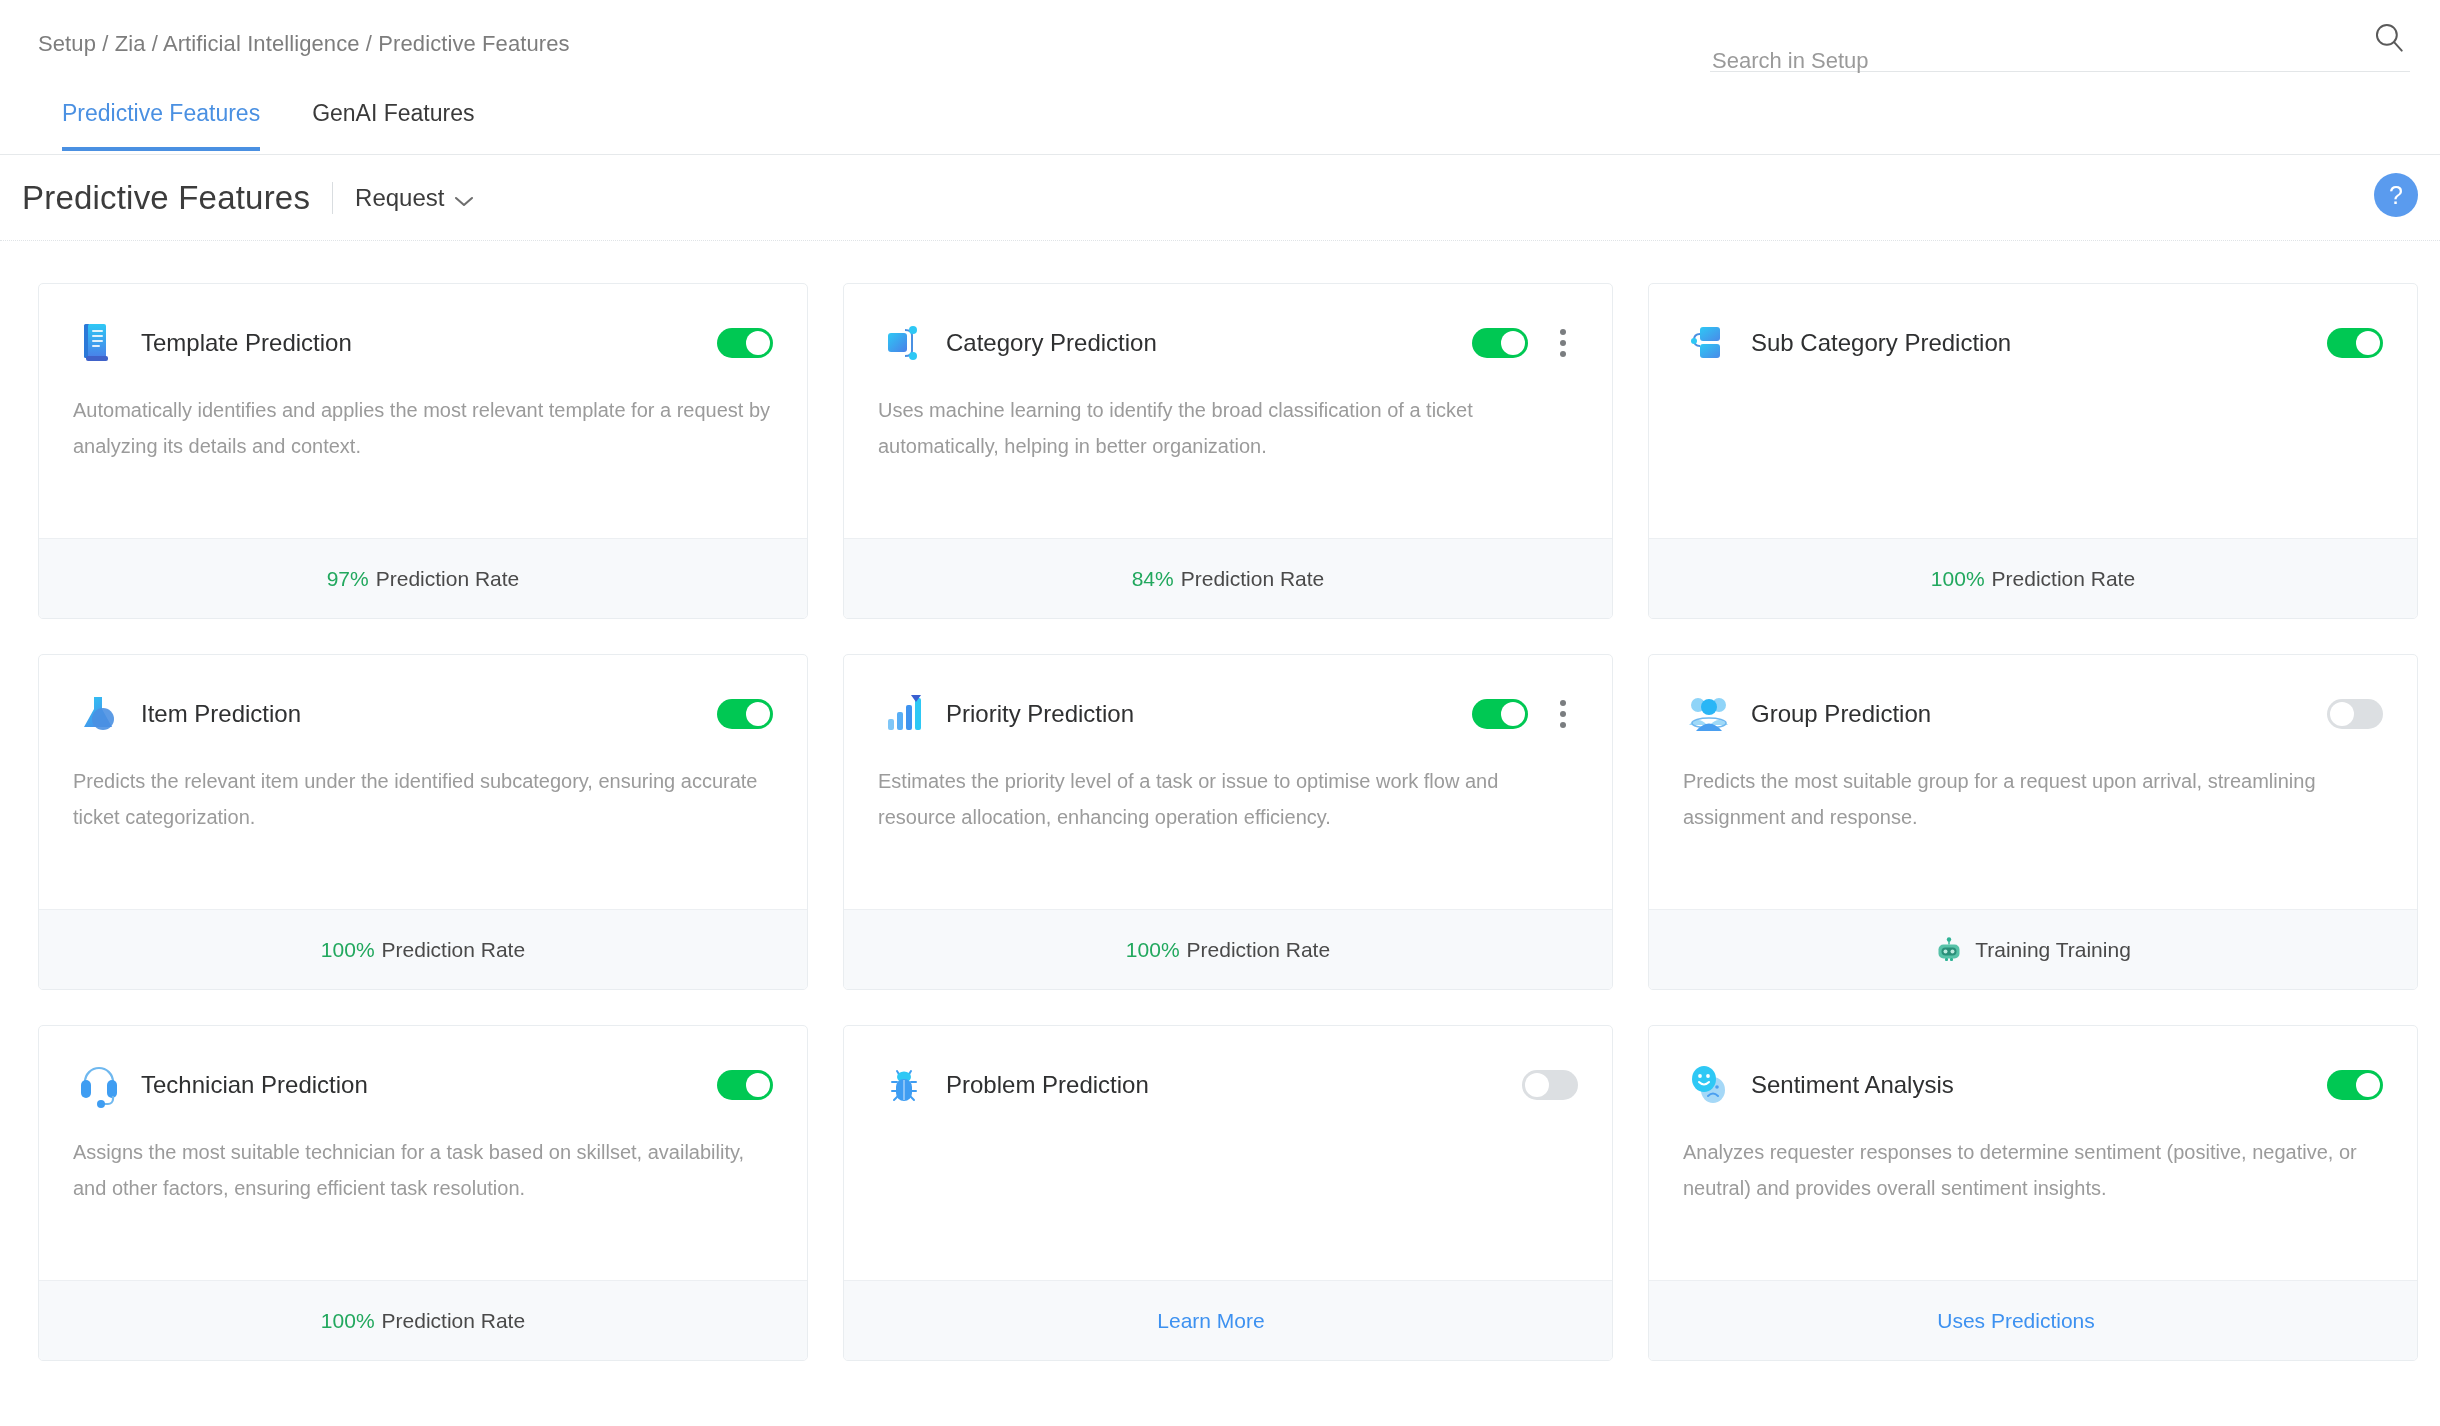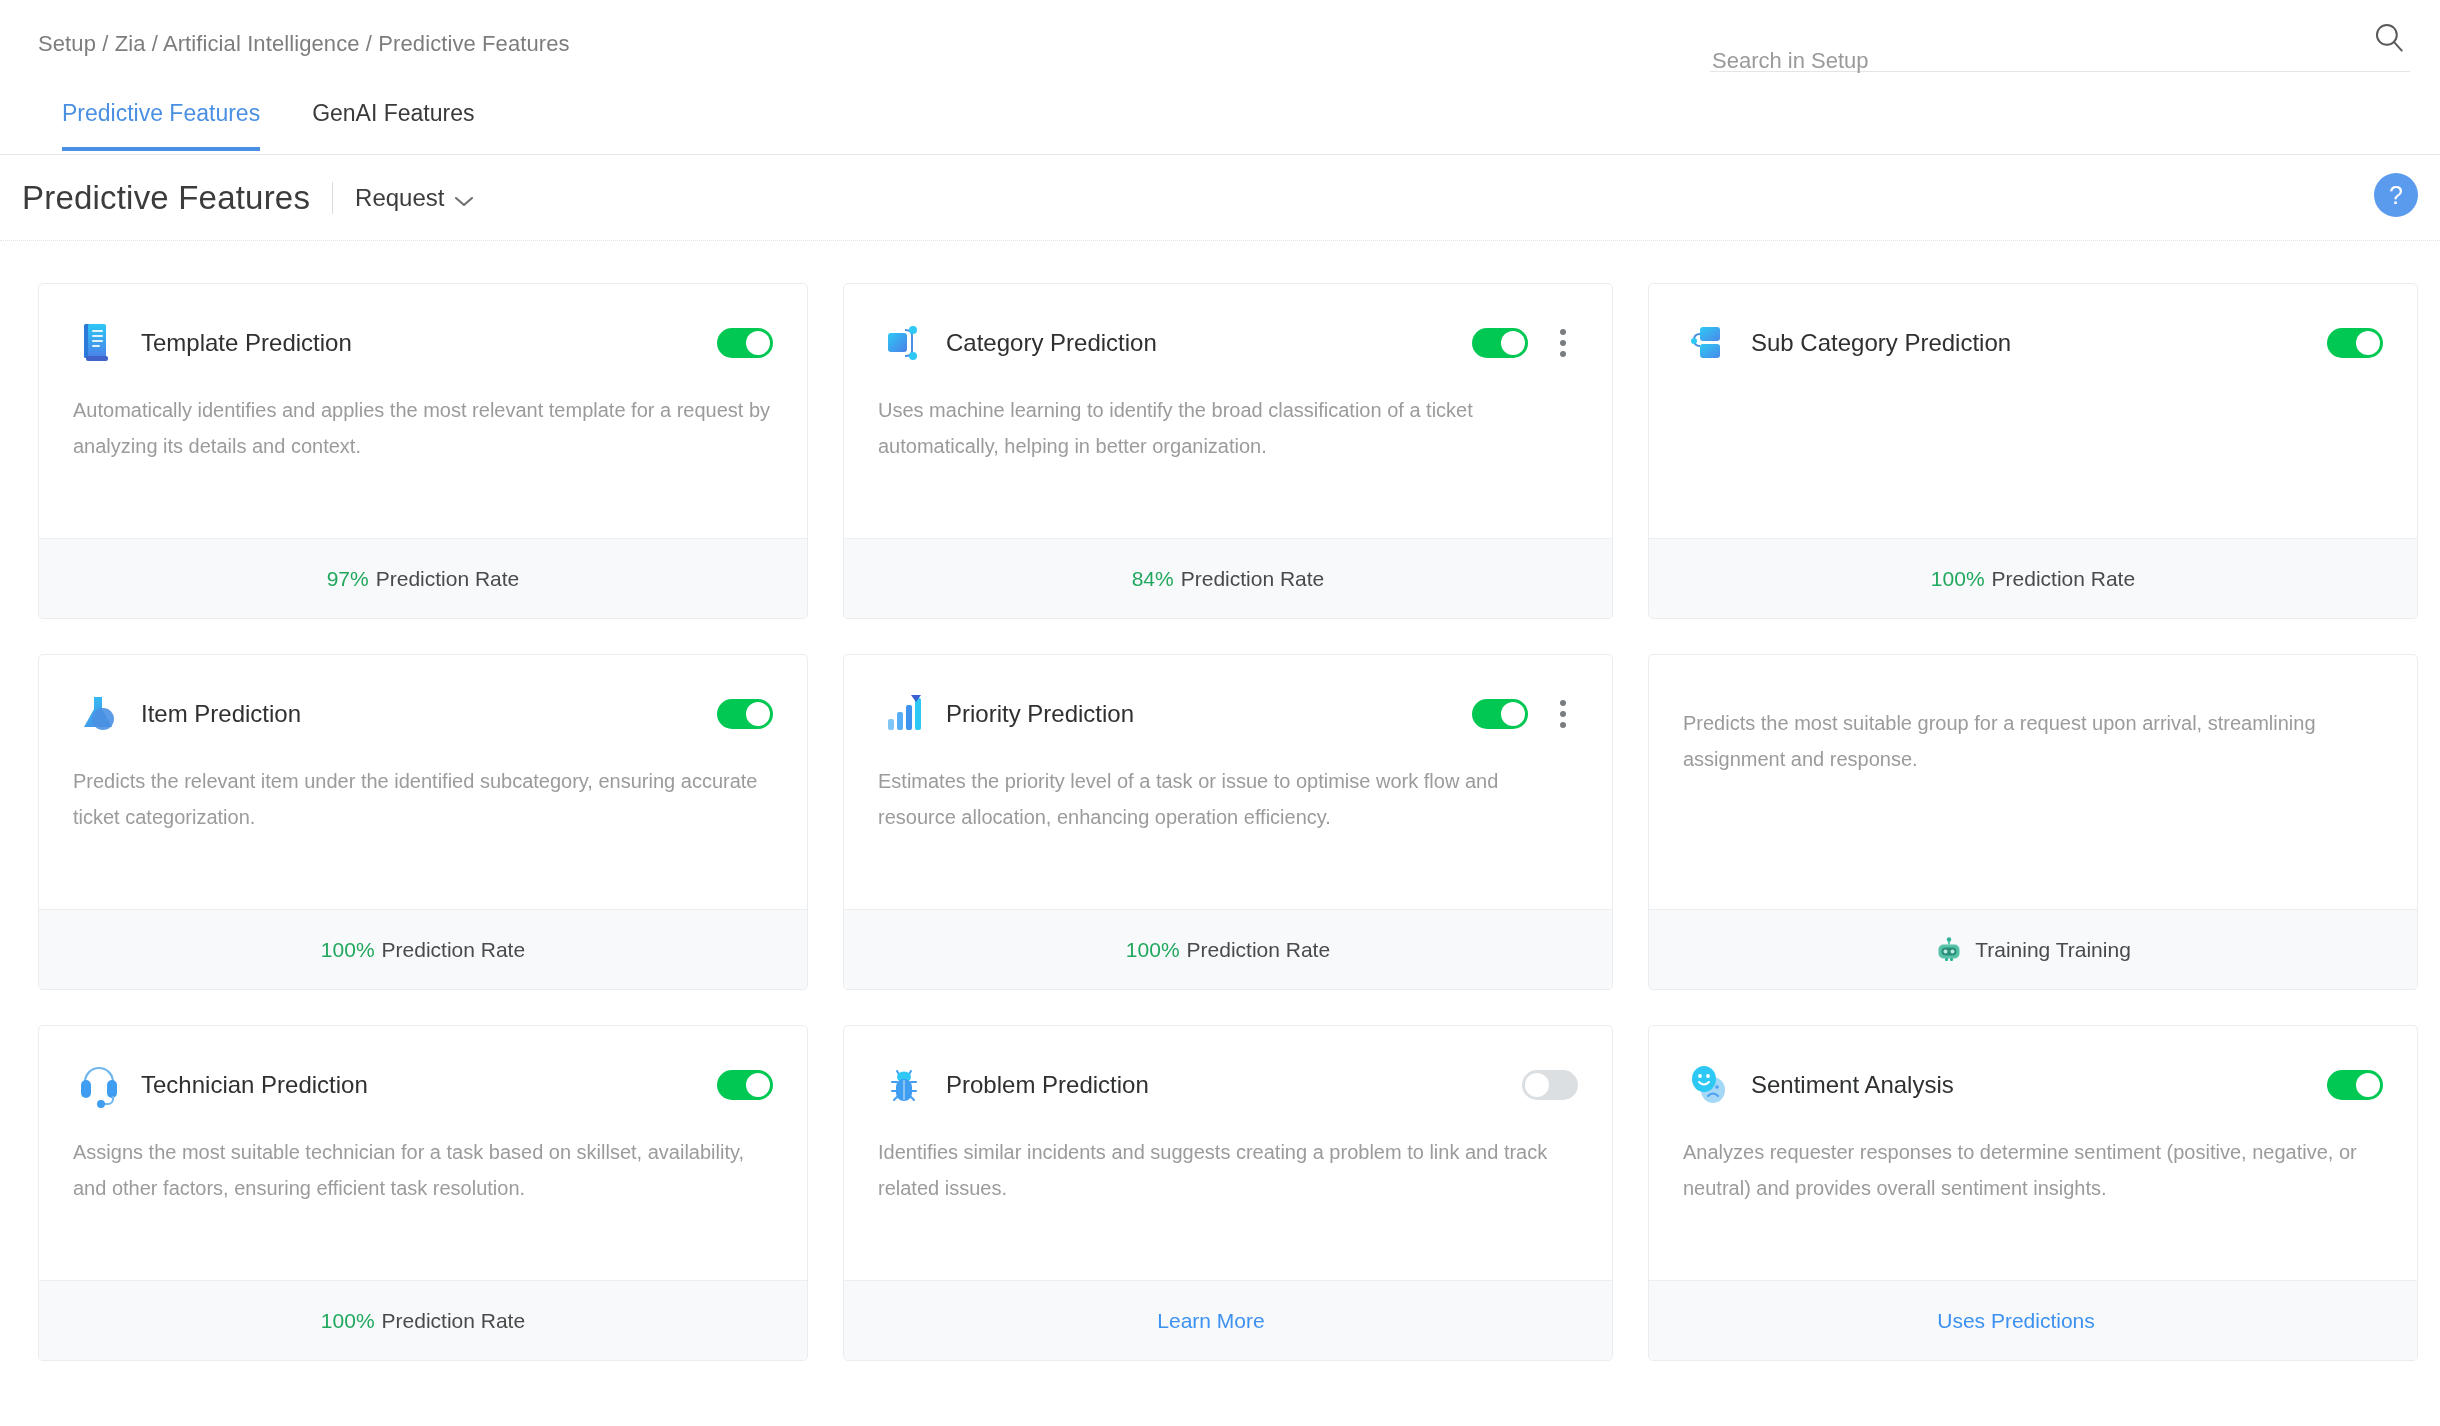--- a/index.html
+++ b/index.html
@@ -439,20 +439,39 @@
       <div class="card-desc">Estimates the priority level of a task or issue to optimise work flow and resource allocation, enhancing operation efficiency.</div>
     </div>
     <div class="card-footer">
       <span class="rate-pct">100%</span>
       <span>Prediction Rate</span>
     </div>
   </div>
 
   <div class="card">
     <div class="card-body">
+      <div class="card-head">
+        <span class="card-icon">
+          <svg width="46" height="46" viewBox="0 0 46 46">
+            <circle cx="12" cy="14" r="7" fill="#8fd4f8"></circle>
+            <circle cx="33" cy="14" r="7" fill="#8fd4f8"></circle>
+            <path d="M3 34 q9 -10 18 0 z" fill="#9fd9f8"></path>
+            <path d="M24 34 q9 -10 18 0 z" fill="#9fd9f8"></path>
+            <ellipse cx="23" cy="32" rx="17" ry="5" fill="none" stroke="#6fb8ef" stroke-width="1.6"></ellipse>
+            <circle cx="23" cy="16" r="8" fill="#29b6f6"></circle>
+            <path d="M10 40 q13 -15 26 0 z" fill="#4a9ff0"></path>
+          </svg>
+        </span>
+        <span class="card-title">Group Prediction</span>
+        <span class="head-right">
+          <span class="toggle off">
+              <span class="knob"></span>
+            </span>
+        </span>
+      </div>
       <div class="card-desc">Predicts the most suitable group for a request upon arrival, streamlining assignment and response.</div>
     </div>
     <div class="card-footer">
       <span class="train-badge">
         <span class="robot">
           <svg width="28" height="28" viewBox="0 0 28 28">
             <circle cx="14" cy="3.5" r="2.2" fill="#2fb395"></circle>
             <rect x="13.3" y="4.5" width="1.4" height="4" fill="#2fb395"></rect>
             <rect x="3.5" y="8.5" width="21" height="14" rx="5" fill="#57c2a8"></rect>
             <rect x="6.5" y="11.5" width="15" height="8" rx="4" fill="#2a8f79"></rect>
@@ -514,21 +533,20 @@
             <rect x="22.3" y="18" width="1.4" height="20" fill="#ffffff" opacity=".55"></rect>
           </svg>
         </span>
         <span class="card-title">Problem Prediction</span>
         <span class="head-right">
           <span class="toggle off">
               <span class="knob"></span>
             </span>
         </span>
       </div>
-      <div class="card-desc">Identifies similar incidents and suggests creating a problem to link and track related issues.</div>
     </div>
     <div class="card-footer right">
       <span class="footer-link">Learn More</span>
     </div>
   </div>
 
   <div class="card">
     <div class="card-body">
       <div class="card-head">
         <span class="card-icon">

